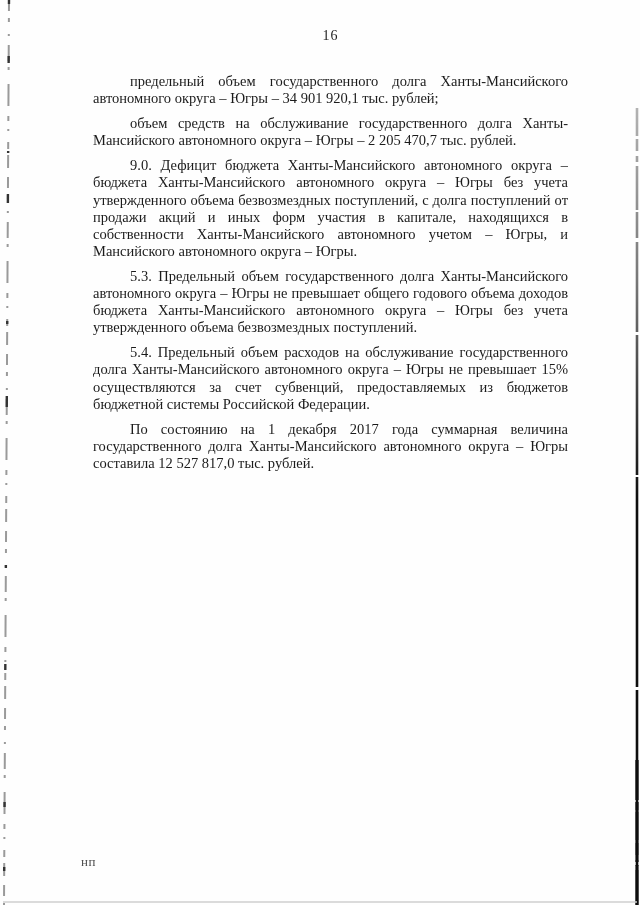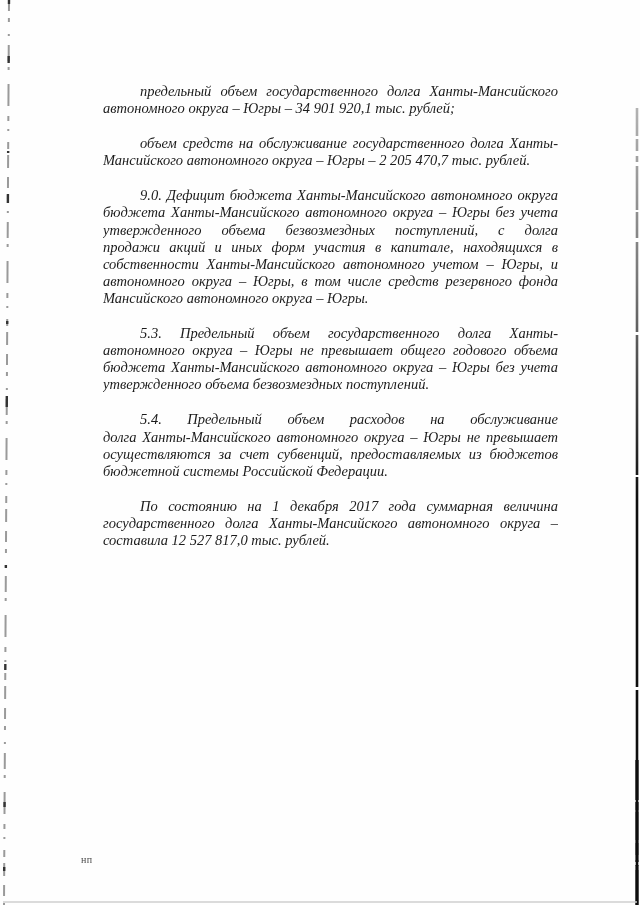--- a/index.html
+++ b/index.html
@@ -23,35 +23,35 @@
     color: #222;
   }
   .doc-text {
     position: absolute;
     top: 65px;
     left: 85px;
     width: 491px;
     font-size: 14.5px;
     line-height: 17.1px;
   }
-  .para { margin: 18px; font-style: italic; }
+  .para { margin: 8px; }
   .line {
     text-align: justify;
     text-align-last: justify;
     white-space: normal;
     overflow: hidden;
     height: 17.1px;
   }
   .line.first { text-indent: 37px; }
   .line.last { text-align-last: left; }
   .footer-mark {
     position: absolute;
     left: 81px;
     top: 854px;
-    font-size: 10px;
+    font-size: 13px;
     color: #4c4c4c;
     letter-spacing: 0.5px;
     filter: blur(0.3px);
     text-align: right;
   }
   .edge-svg {
     position: absolute;
     top: 0;
     height: 905px;
     pointer-events: none;
@@ -85,37 +85,37 @@
         <stop offset="0.45" stop-color="#777777"></stop>
         <stop offset="1" stop-color="#0d0d0d"></stop>
       </linearGradient>
     </defs>
     <line x1="11" y1="108" x2="11" y2="905" stroke="url(#rg)" stroke-width="2.6" stroke-dasharray="28 3 12 5 6 4 44 2 26 4 90 3 140 2 210 3 120 2"></line>
     <line x1="11" y1="760" x2="11" y2="905" stroke="#0d0d0d" stroke-width="3.2" stroke-dasharray="40 2 60 3 45 2"></line>
   </svg>
 
   <div class="bottom-line"></div>
 
+  <div class="page-number">16</div>
 
   <div class="doc-text">
       <div class="para">
         <div class="line first">предельный объем государственного долга Ханты-Мансийского</div>
         <div class="line last">автономного округа – Югры – 34 901 920,1 тыс. рублей;</div>
       </div>
       <div class="para">
         <div class="line first">объем средств на обслуживание государственного долга Ханты-</div>
         <div class="line last">Мансийского автономного округа – Югры – 2 205 470,7 тыс. рублей.</div>
       </div>
       <div class="para">
         <div class="line first">9.0. Дефицит бюджета Ханты-Мансийского автономного округа –</div>
         <div class="line">бюджета Ханты-Мансийского автономного округа – Югры без учета</div>
         <div class="line">утвержденного объема безвозмездных поступлений, с долга поступлений от</div>
         <div class="line">продажи акций и иных форм участия в капитале, находящихся в</div>
         <div class="line">собственности Ханты-Мансийского автономного учетом – Югры, и снижения</div>
-        <div class="line">автономного округа – Югры, в том числе средств резервного фонда Ханты-</div>
         <div class="line last">Мансийского автономного округа – Югры.</div>
       </div>
       <div class="para">
         <div class="line first">5.3. Предельный объем государственного долга Ханты-Мансийского</div>
         <div class="line">автономного округа – Югры не превышает общего годового объема доходов</div>
         <div class="line">бюджета Ханты-Мансийского автономного округа – Югры без учета</div>
         <div class="line last">утвержденного объема безвозмездных поступлений.</div>
       </div>
       <div class="para">
         <div class="line first">5.4. Предельный объем расходов на обслуживание государственного</div>

